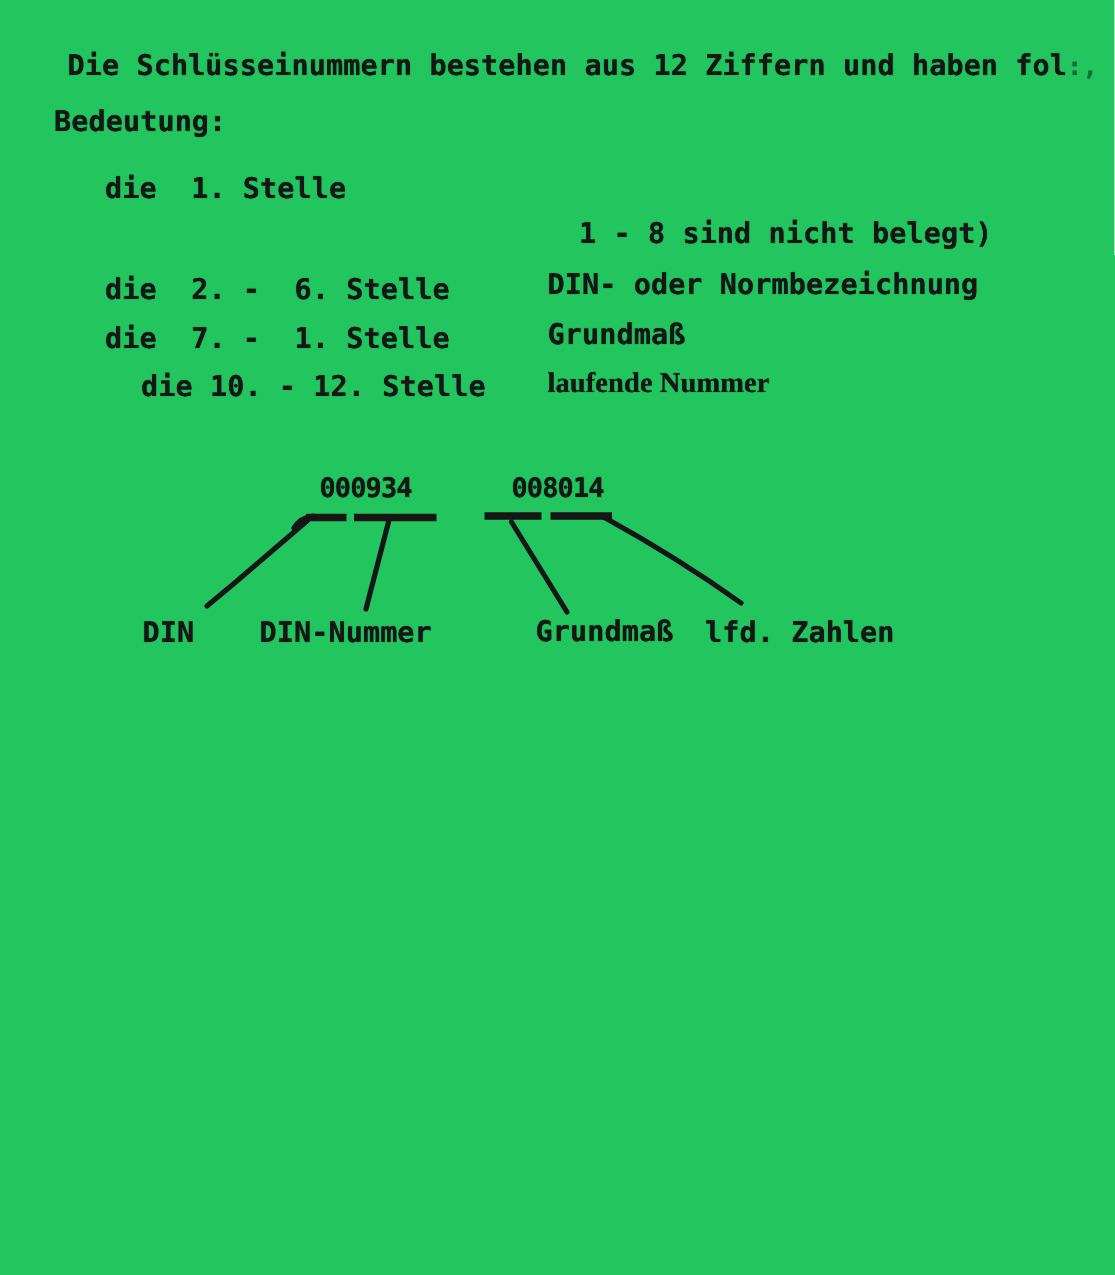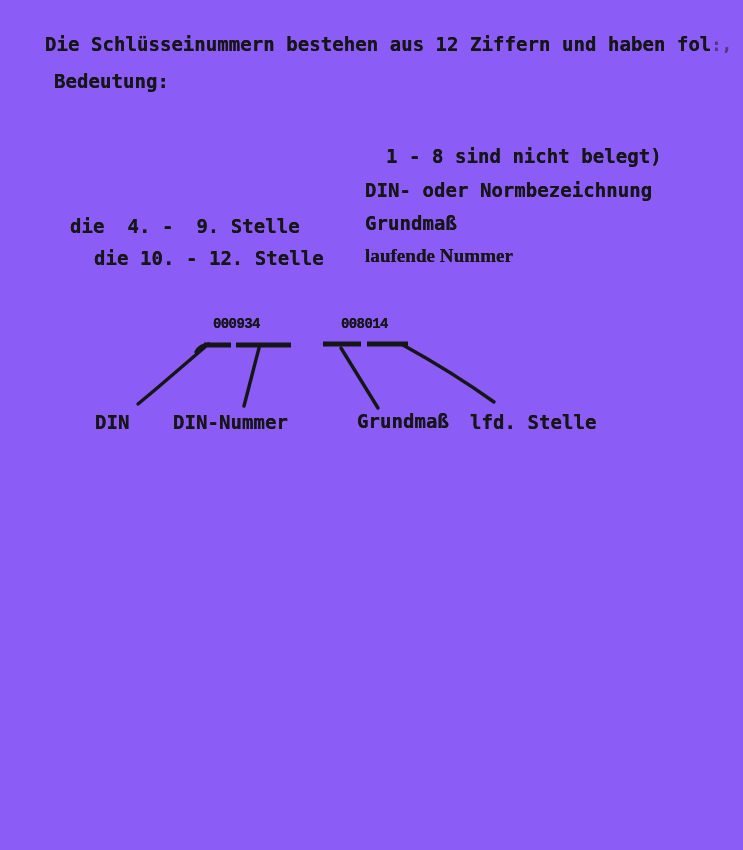--- a/index.html
+++ b/index.html
@@ -7,62 +7,63 @@
     padding: 0;
     width: 743px;
     height: 850px;
     background: #ffffff;
     overflow: hidden;
   }
   .page {
     position: relative;
     width: 743px;
     height: 850px;
-    background: #8b5cf6;
+    background: #22c55e;
     font-family: "DejaVu Sans Mono", "Liberation Mono", monospace;
     color: #161616;
     font-weight: bold;
   }
   .txt {
     position: absolute;
     white-space: pre;
     font-size: 19px;
     line-height: 1;
     letter-spacing: 0.05px;
     text-shadow: 0 0 0.5px rgba(10,10,10,0.85);
   }
   .code {
     position: absolute;
     white-space: pre;
-    font-size: 14px;
+    font-size: 18px;
     line-height: 1;
     letter-spacing: -0.6px;
     text-shadow: 0 0 0.6px rgba(10,10,10,0.9);
-    font-family: Liberation Mono, monospace;
   }
   .artifact {
     opacity: 0.5;
     font-size: 17px;
   }
   .diag-svg {
     position: absolute;
     left: 0;
     top: 0;
   }
 </style>
 </head>
 <body>
 
 <div class="page">
 
   <div class="txt" style="left:45px; top:35px;"><span>Die Schlüsseinummern bestehen aus 12 Ziffern und haben fol</span><span class="artifact">:,</span></div>
 
-  <div class="txt" style="left:54px; top:72px;">Bedeutung:</div>
+  <div class="txt" style="left:36px; top:72px;">Bedeutung:</div>
 
-  <div class="txt" style="left:70px; top:217px;">die  4. -  9. Stelle</div>
+  <div class="txt" style="left:70px; top:117px;">die  1. Stelle</div>
+  <div class="txt" style="left:70px; top:184px;">die  2. -  6. Stelle</div>
+  <div class="txt" style="left:70px; top:217px;">die  7. -  1. Stelle</div>
   <div class="txt" style="left:70px; top:249px;margin-left:24px;">die 10. - 12. Stelle</div>
 
   <div class="txt" style="left:386px; top:147px;">1 - 8 sind nicht belegt)</div>
   <div class="txt" style="left:365px; top:181px;text-align:right;">DIN- oder Normbezeichnung</div>
   <div class="txt" style="left:365px; top:214px;">Grundmaß</div>
   <div class="txt" style="left:365px; top:246px;font-family:Liberation Serif, serif;">laufende Nummer</div>
 
   <div class="code" style="left:213px; top:317px;">000934</div>
   <div class="code" style="left:325px; top:317px;margin-left:16px;">008014</div>
 
@@ -77,15 +78,15 @@
 
     <path d="M205,347 L156,389 L138,404" fill="none" stroke="#161616" stroke-width="3.4" stroke-linecap="round"></path>
     <path d="M259,348 L244,406" fill="none" stroke="#161616" stroke-width="3.4" stroke-linecap="round"></path>
     <path d="M341,348 L378,408" fill="none" stroke="#161616" stroke-width="3.4" stroke-linecap="round"></path>
     <path d="M403,345 Q452,372 494,402" fill="none" stroke="#161616" stroke-width="3.4" stroke-linecap="round"></path>
   </svg>
 
   <div class="txt" style="left:95px; top:413px;">DIN</div>
   <div class="txt" style="left:173px; top:413px;text-align:right;">DIN-Nummer</div>
   <div class="txt" style="left:357px; top:412px;">Grundmaß</div>
-  <div class="txt" style="left:470px; top:413px;">lfd. Stelle</div>
+  <div class="txt" style="left:470px; top:413px;">lfd. Zahlen</div>
 
 </div>
 
 </body></html>

